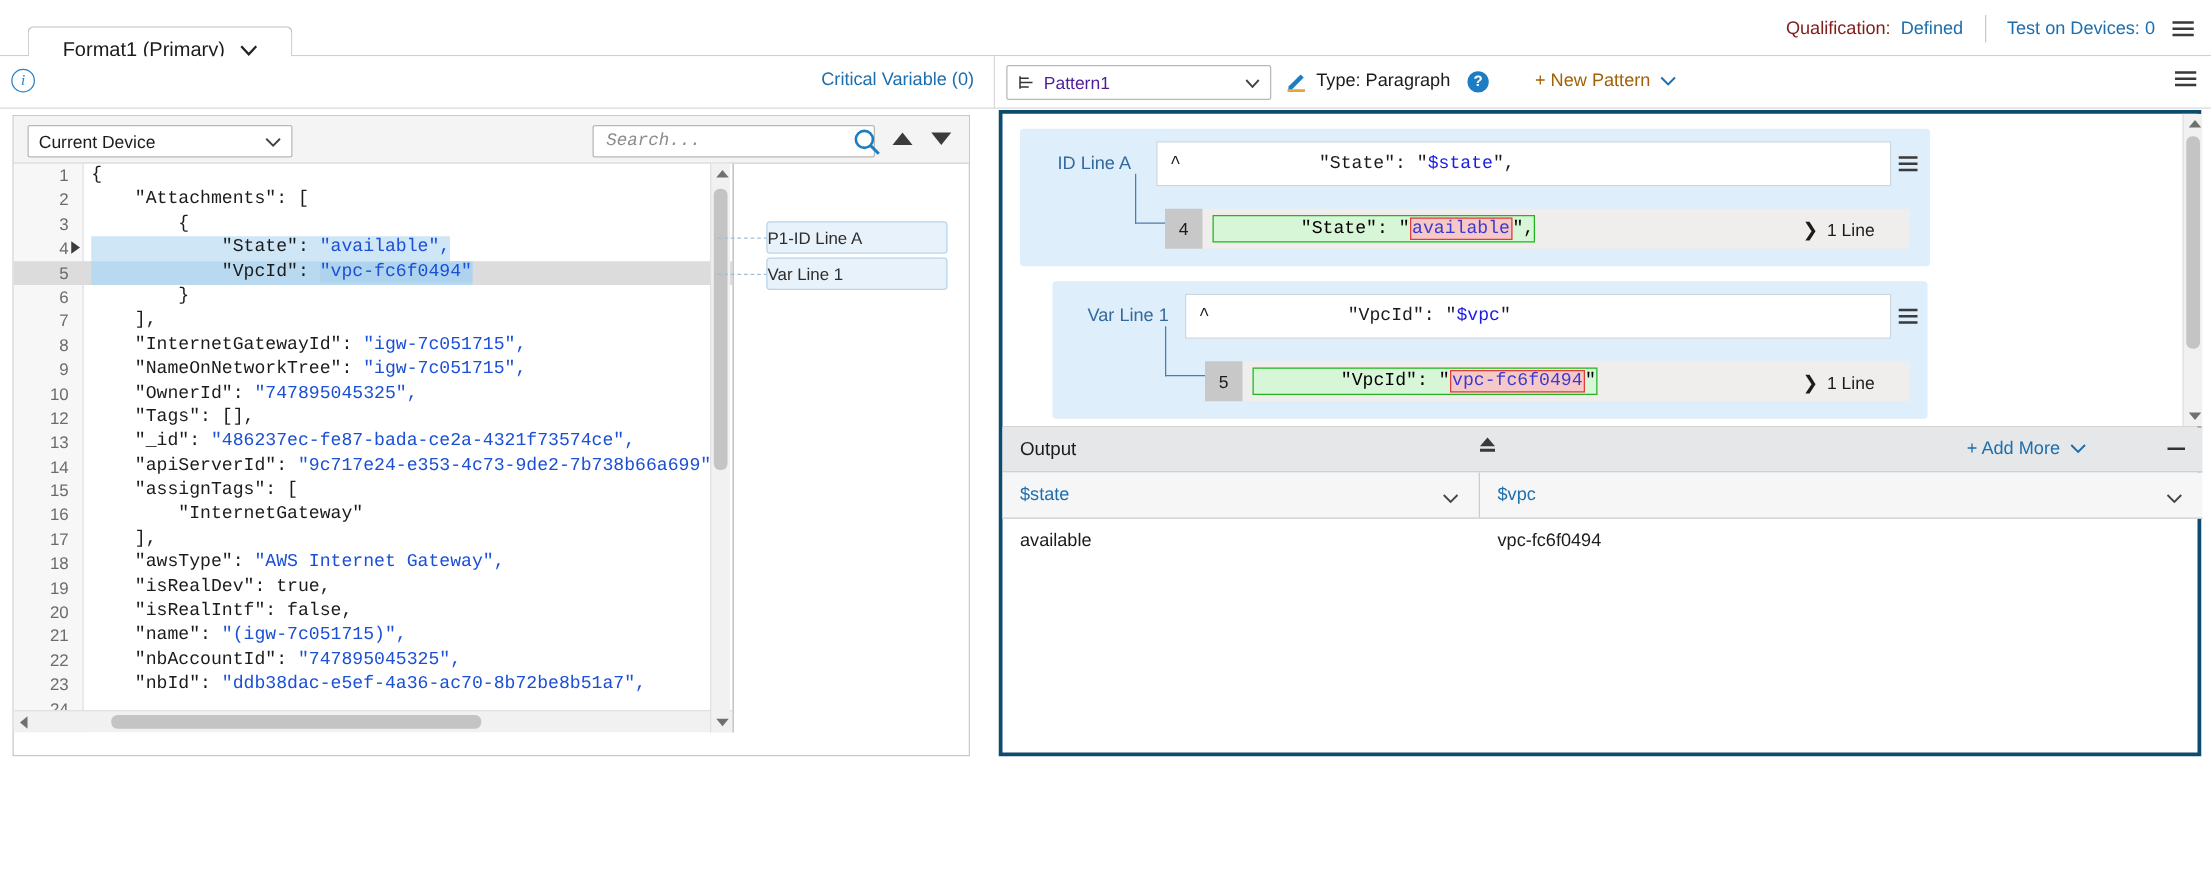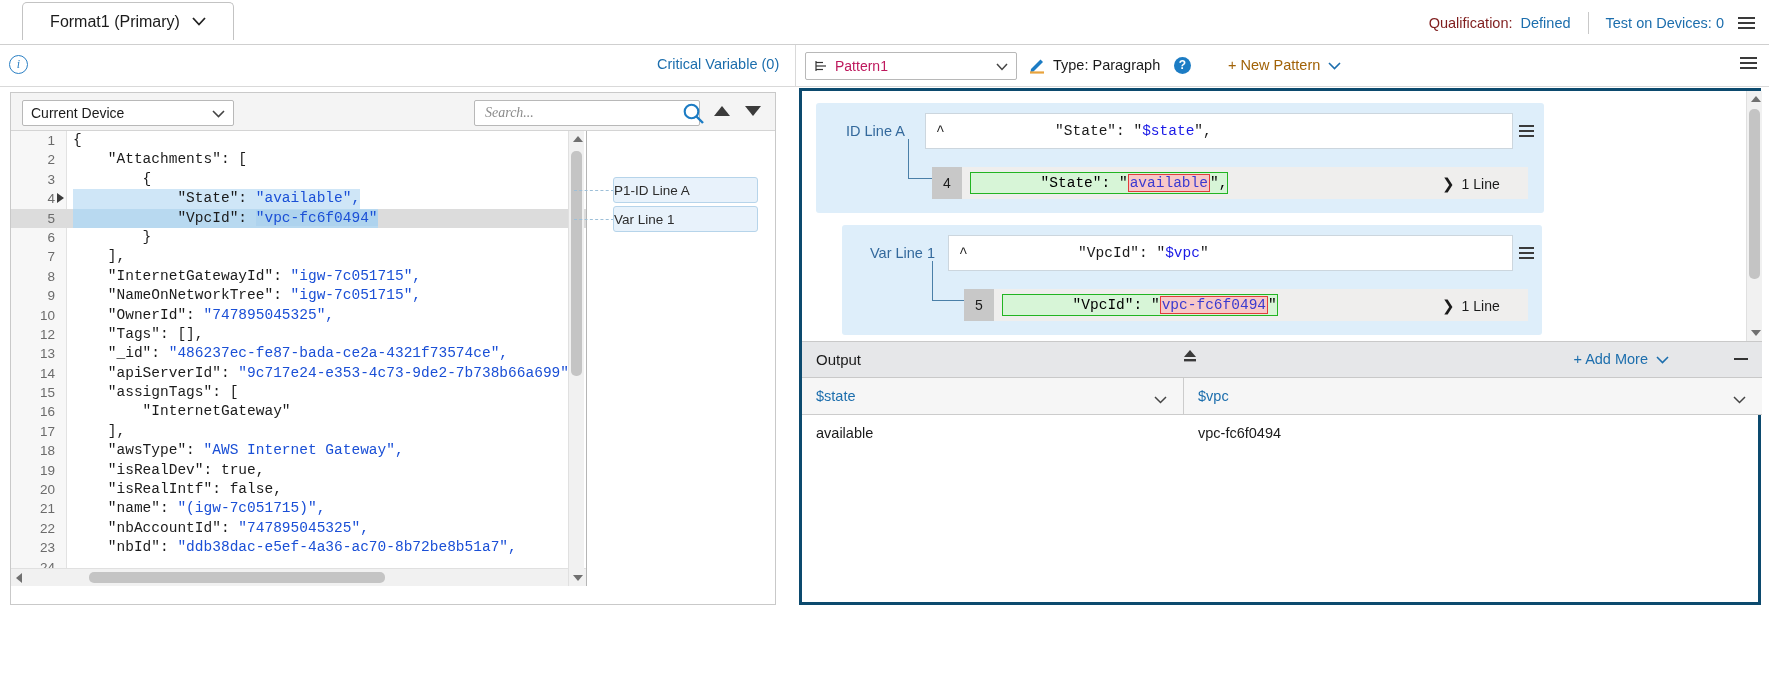--- a/index.html
+++ b/index.html
@@ -12,21 +12,21 @@
   }
   #app { position: relative; width: 1769px; height: 698px; background:#fff; }
 
   
   .tabbar {
     position: absolute; left: 0; top: 0; width: 1769px; height: 45px;
     background: #ffffff;
     border-bottom: 1px solid #cfcfcf;
   }
   .tab {
-    position: absolute; left: 22px; top: 2px;
+    position: absolute; left: 22px; top: 21px;
     width: 212px; height: 38px;
     background: #fff;
     border: 1px solid #c3c3c3;
     border-bottom: none;
     border-radius: 5px 5px 0 0;
     display: flex; align-items: center; justify-content: center; gap: 12px;
     font-size: 16px; color: #1b1b1b;
   }
   .tab .chev { font-size: 13px; color:#333; }
   .chev-svg { display:block; }
@@ -57,21 +57,21 @@
   .crit-var {
     position:absolute; left:657px; top:11px;
     font-size:14.5px; color:#1c6ead;
   }
   .subbar-right-sep {
     position:absolute; left:795px; top:45px; width:1px; height:42px; background:#d9d9d9;
   }
   .pattern-select {
     position:absolute; left:805px; top:52px; width:212px; height:28px;
     border:1px solid #b8b8b8; background:#fff; border-radius:2px;
-    display:flex; align-items:center; padding: 0 8px; font-size:14px; color:#be185d;
+    display:flex; align-items:center; padding: 0 8px; font-size:14px; color:#4c1d95;
   }
   .pattern-icon { margin-right:7px; display:flex; }
   .pattern-select .sel-text { flex:1; }
   .edit-pencil { position:absolute; left:1027px; top:55px; }
   .type-para {
     position:absolute; left:1053px; top:57px; font-size:14.5px; color:#1b1b1b;
   }
   .help-icon {
     position:absolute; left:1174px; top:57px;
     width:17px; height:17px; border-radius:50%; background:#1c7cc4;
@@ -101,21 +101,21 @@
     display:flex; align-items:center; padding:0 8px; font-size:14px; color:#1b1b1b;
   }
   .device-select .sel-text { flex:1; }
   .search-box {
     position:absolute; left:463px; top:7px; width:226px; height:26px;
     border:1px solid #b8b8b8; background:#fff; border-radius:2px;
     display:flex; align-items:center; padding:0 8px;
   }
   .search-box input {
     border:none; outline:none; width:100%; font-size:14px;
-    font-family:Liberation Serif, serif; color:#333;
+    font-family:Liberation Mono, monospace; color:#333;
   }
   .search-box input::placeholder { color:#8c8c8c; font-style:italic; }
   .search-icon { position:absolute; left:671px; top:9px; }
   .nav-up { position:absolute; left:703px; top:13px; }
   .nav-down { position:absolute; left:734px; top:13px; }
   .tri { width:0; height:0; border-left:8px solid transparent; border-right:8px solid transparent; }
   .tri-up { border-bottom:10px solid #3b3b3b; }
   .tri-down { border-top:10px solid #3b3b3b; }
 
   

